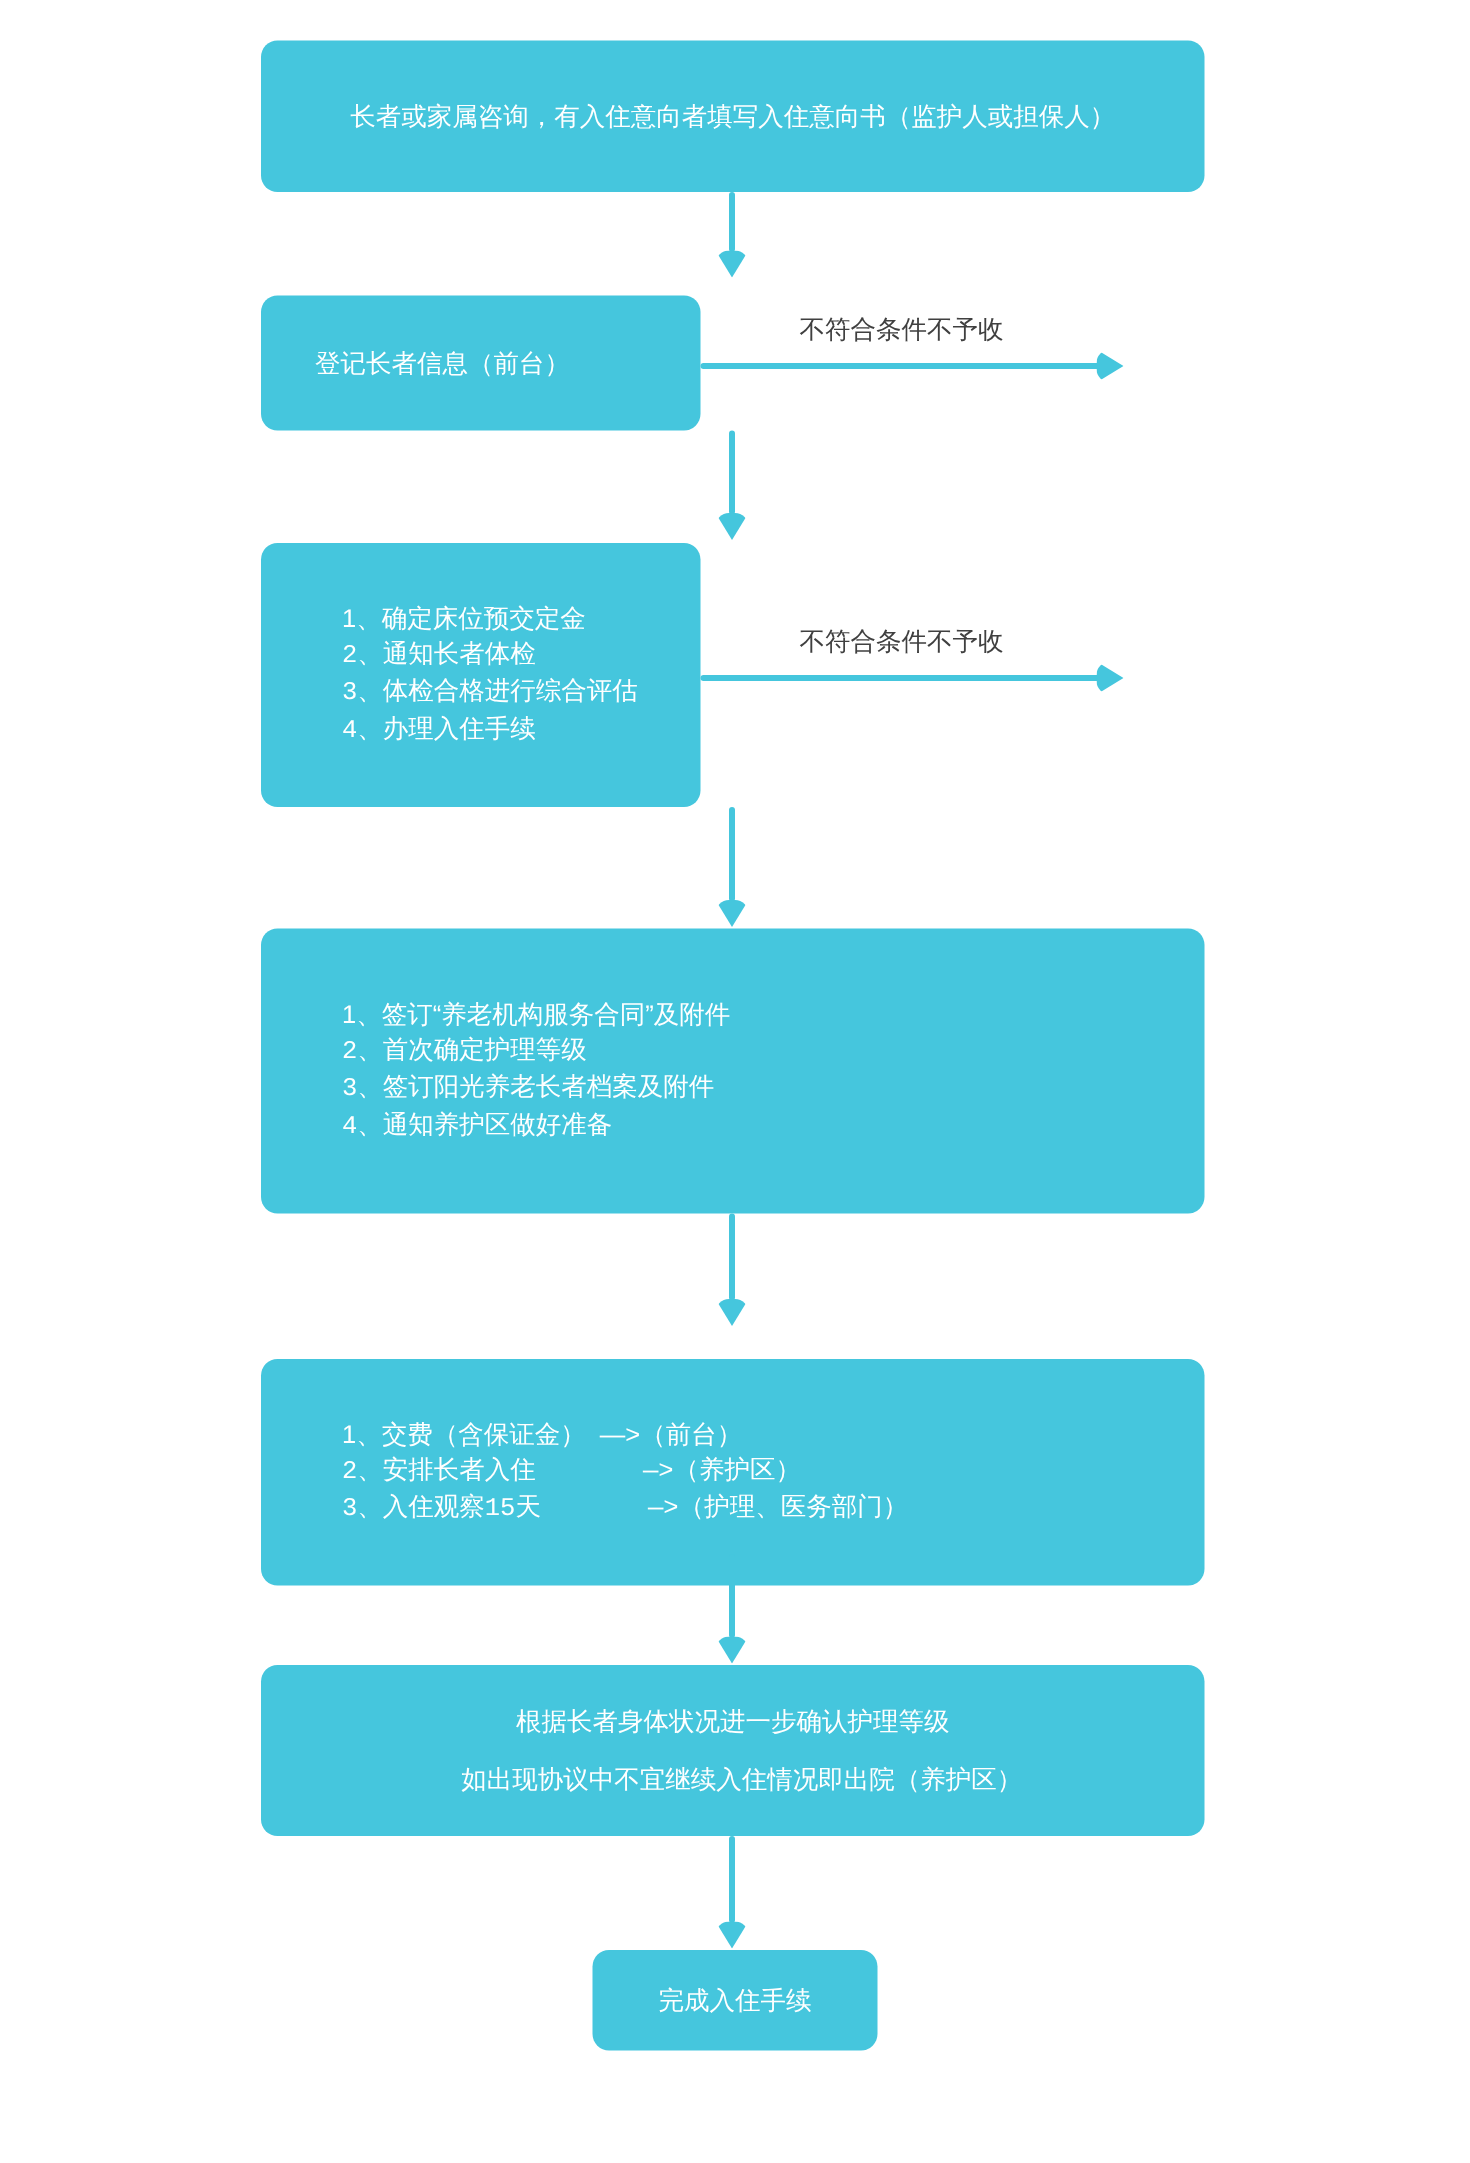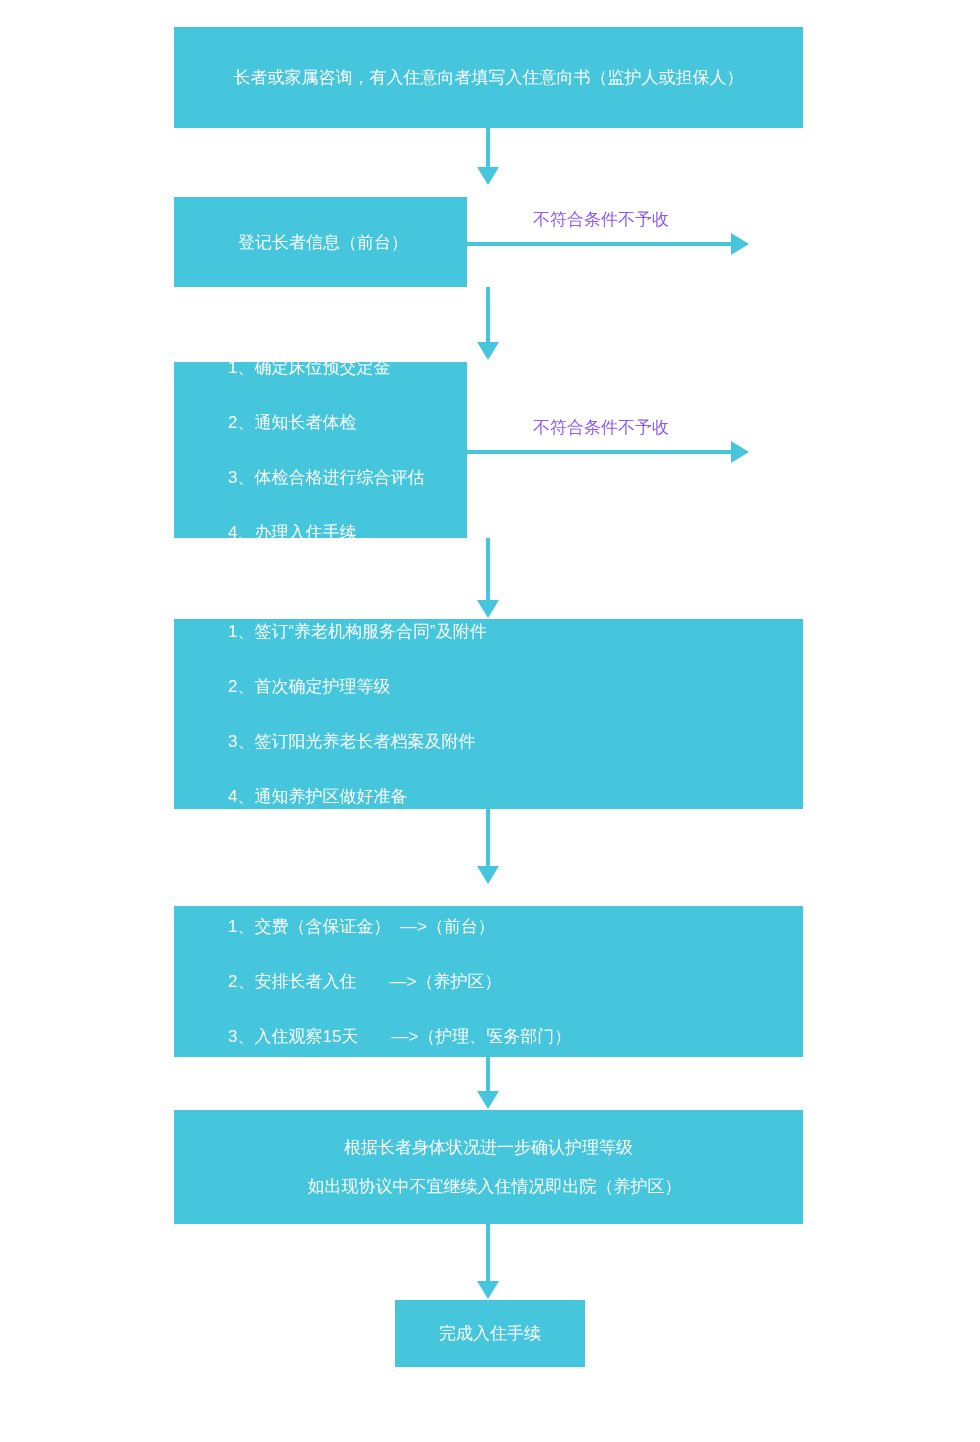--- a/index.html
+++ b/index.html
@@ -1,15 +1,15 @@
 <!DOCTYPE html>
 <html><head>
 <meta charset="utf-8">
 <style>
-  * { box-sizing: border-box; }
+  * { box-sizing: border-box; border-radius: 11px; }
   html, body {
     margin: 0;
     padding: 0;
     background: #ffffff;
   }
   body {
     font-family: "Liberation Sans", "DejaVu Sans", sans-serif;
   }
   #flowchart {
     position: relative;
@@ -28,21 +28,21 @@
   }
   .node.center { align-items: center; text-align: center; }
   .node-line {
     font-size: 17px;
     line-height: 1.0;
     white-space: pre;
     color: #ffffff;
   }
   .node.center .node-line { width: 100%; text-align: center; }
   .node.listbox .node-line { padding-left: 54px; }
-  .node.listbox .node-line + .node-line { margin-top: 38px; }
+  .node.listbox .node-line + .node-line { margin-top: 8px; font-family: Liberation Mono, monospace; }
   .node.center .node-line + .node-line { margin-top: 22px; margin-left: 12px; }
 
   
   .v-line {
     position: absolute;
     width: 4px;
     background: #45c6dd;
   }
   .v-head {
     position: absolute;
@@ -59,39 +59,39 @@
   .h-head {
     position: absolute;
     width: 0; height: 0;
     border-top: 11px solid transparent;
     border-bottom: 11px solid transparent;
     border-left: 18px solid #45c6dd;
   }
   .edge-label {
     position: absolute;
     font-size: 17px;
-    color: #8b5cf6;
+    color: #404040;
     white-space: nowrap;
     line-height: 1;
   }
 </style>
 </head>
 <body>
 
 <div id="flowchart">
 
   <div class="node center" style="left:174px; top:27px; width:629px; height:101px;">
     <div class="node-line">长者或家属咨询，有入住意向者填写入住意向书（监护人或担保人）</div>
   </div>
 
   <div class="v-line" style="left:486px; top:128px; height:40px;"></div>
   <div class="v-head" style="left:477px; top:167px;"></div>
 
   <div class="node" style="left:174px; top:197px; width:293px; height:90px;">
-    <div class="node-line" style="padding-left:64px;">登记长者信息（前台）</div>
+    <div class="node-line" style="padding-left:36px;">登记长者信息（前台）</div>
   </div>
 
   <div class="h-line" style="left:467px; top:242px; width:266px;"></div>
   <div class="h-head" style="left:731px; top:233px;"></div>
   <div class="edge-label" style="left:533px; top:211px;">不符合条件不予收</div>
 
   <div class="v-line" style="left:486px; top:287px; height:56px;"></div>
   <div class="v-head" style="left:477px; top:342px;"></div>
 
   <div class="node listbox" style="left:174px; top:362px; width:293px; height:176px;">

